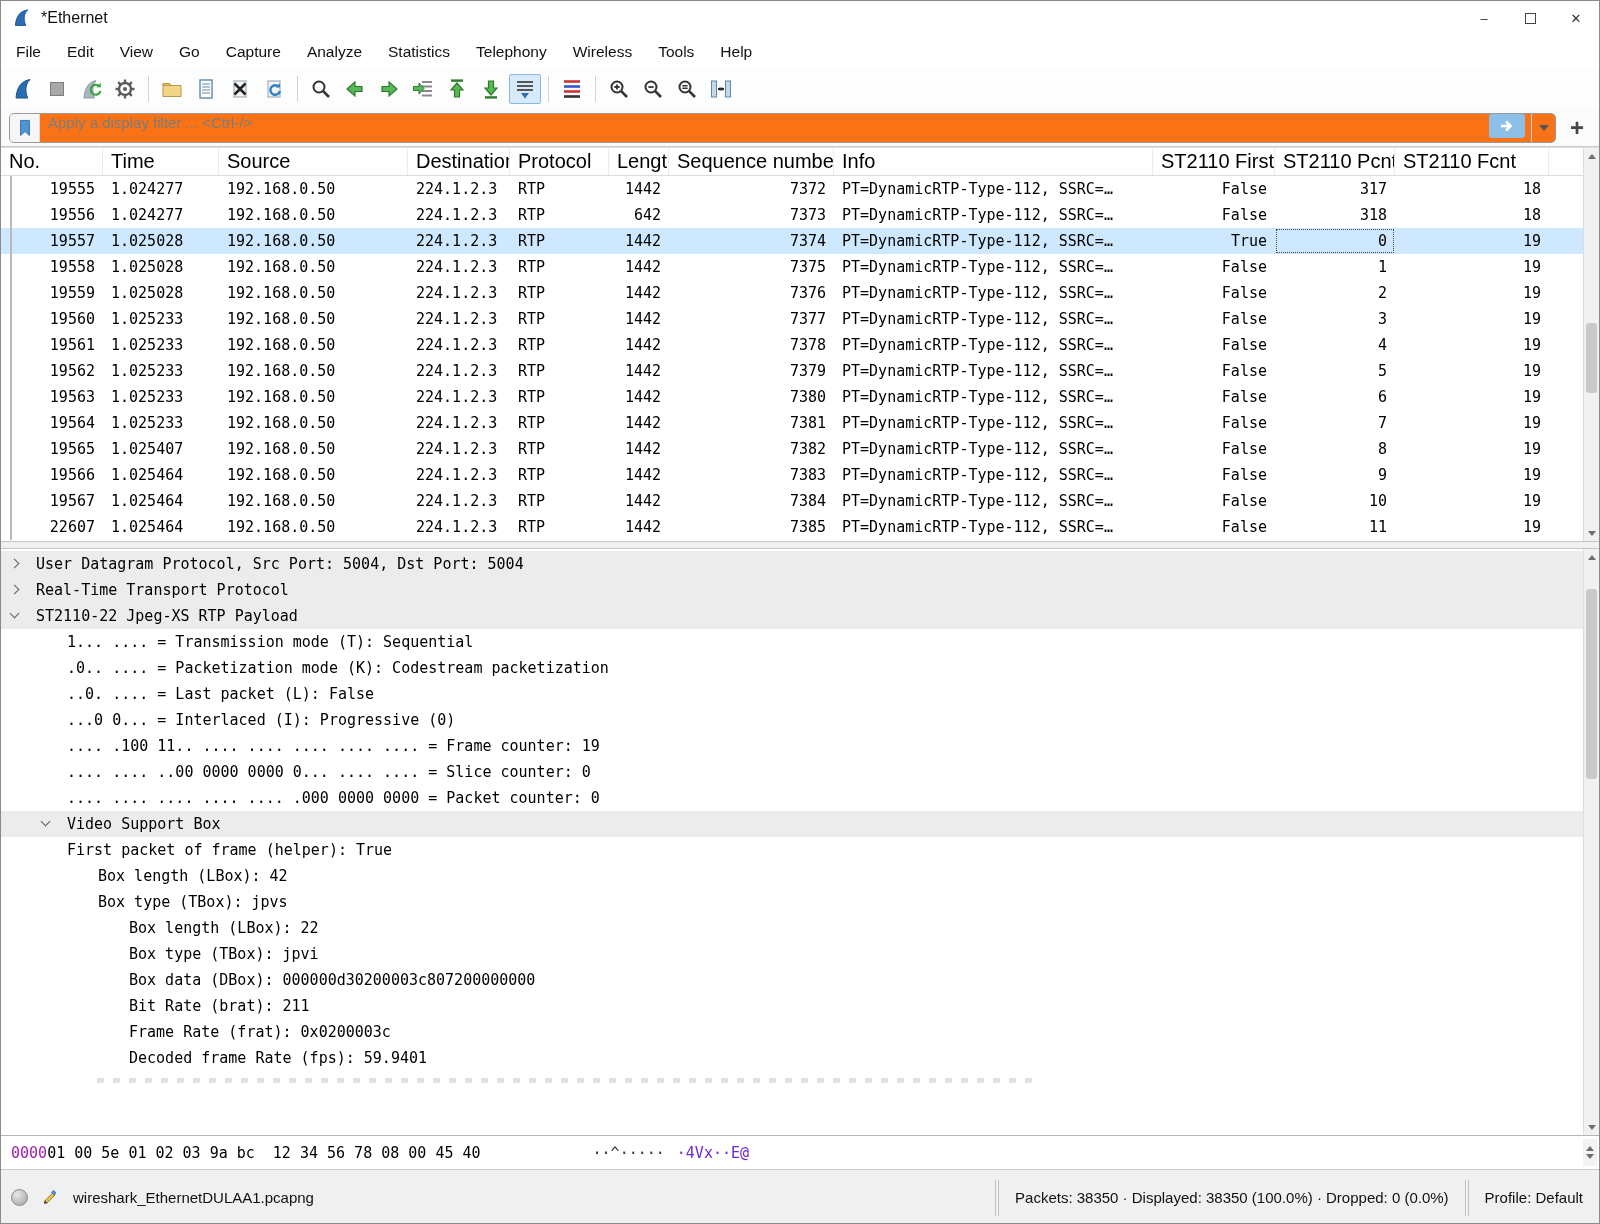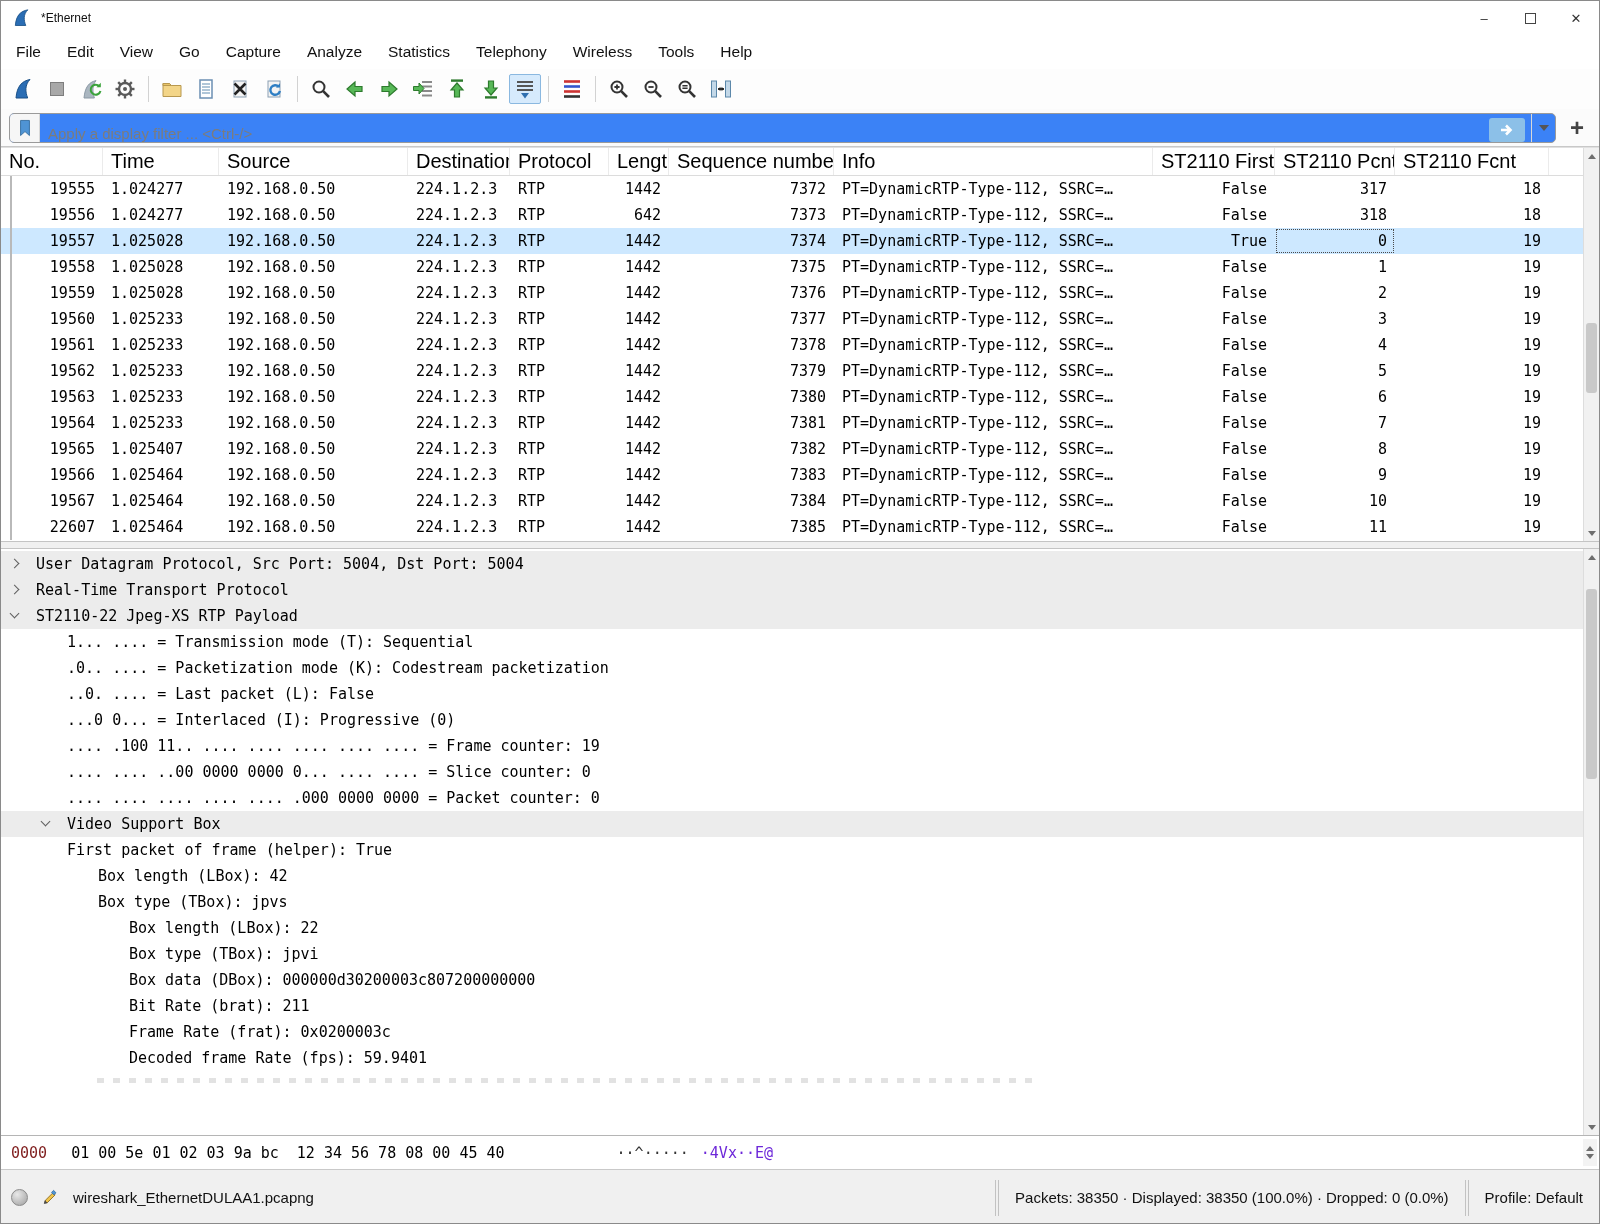--- a/index.html
+++ b/index.html
@@ -6,36 +6,36 @@
   html,body { background:#d9d9d9; }
   .app{
     width:1600px;height:1224px;background:#ffffff;color:#000;
     font-family:"Liberation Sans",sans-serif;font-size:15px;
     display:flex;flex-direction:column;overflow:hidden;
     border:1px solid #8a8a8a;position:relative;
   }
   
   .titlebar{height:34px;display:flex;align-items:center;background:#fff;flex:0 0 34px;}
   .app-logo{width:22px;height:20px;margin:0 8px 0 10px;}
-  .title-text{font-size:12px;color:#111;}
+  .title-text{font-size:16px;color:#111;}
   .win-controls{margin-left:auto;display:flex;height:100%;}
   .win-btn{width:46px;height:100%;display:flex;align-items:center;justify-content:center;color:#333;font-size:13px;}
   .maxbox{width:11px;height:11px;border:1.4px solid #444;display:inline-block;}
   
   .menubar{height:34px;display:flex;align-items:center;background:#fff;flex:0 0 34px;padding-left:2px;}
   .menu-item{padding:0 13px;font-size:15.5px;color:#111;height:28px;line-height:28px;}
   
   .toolbar{height:40px;display:flex;align-items:center;background:#fdfdfd;flex:0 0 40px;padding-left:6px;gap:2px;}
   .tb-btn{width:32px;height:30px;display:flex;align-items:center;justify-content:center;border:1px solid transparent;border-radius:2px;}
   .tb-btn.active{background:#d6eafc;border-color:#8ab8e0;}
   .tb-ic{display:flex;}
   .tb-sep{width:1px;height:26px;background:#d2d2d2;margin:0 5px;}
   
   .filterbar{height:38px;flex:0 0 38px;display:flex;align-items:center;background:#fbfbfb;padding:0 8px;border-bottom:1px solid #c8c8c8;gap:7px;}
-  .filter-box{flex:1;height:30px;border:1px solid #9a9a9a;border-radius:5px;background:#3b82f6;display:flex;align-items:flex-end;overflow:hidden;}
+  .filter-box{flex:1;height:30px;border:1px solid #9a9a9a;border-radius:5px;background:#f97316;display:flex;align-items:flex-start;overflow:hidden;}
   .fb-bookmark{width:30px;height:100%;display:flex;align-items:center;justify-content:center;border-right:1px solid #d8d8d8;background:#f6f6f6;}
   .filter-input{flex:1;border:none;outline:none;font-size:15px;color:#222;padding:0 8px;font-family:"Liberation Sans",sans-serif;background:transparent;}
   .filter-input::placeholder{color:#7c7c7c;}
   .fb-apply{width:36px;height:24px;border-radius:3px;background:#8cc0e8;display:flex;align-items:center;justify-content:center;margin-right:6px;}
   .fb-caret{width:24px;height:100%;display:flex;align-items:center;justify-content:center;border-left:1px solid #d8d8d8;}
   .caret-down{width:0;height:0;border-left:5px solid transparent;border-right:5px solid transparent;border-top:6px solid #555;}
   .fb-plus{width:28px;height:28px;display:flex;align-items:center;justify-content:center;font-size:24px;color:#444;font-weight:bold;}
   
   .pkt-area{flex:0 0 394px;position:relative;border-top:1px solid #e0e0e0;overflow:hidden;}
   .pkt-header{height:28px;display:flex;border-bottom:1px solid #dcdcdc;background:#fff;padding-right:16px;}
@@ -62,21 +62,21 @@
   .detail{flex:0 0 586px;position:relative;background:#fff;overflow:hidden;padding-top:2px;}
   .det-line{height:26px;position:relative;display:flex;align-items:center;font-family:"DejaVu Sans Mono",monospace;font-size:15px;white-space:pre;margin-right:16px;}
   .det-line.band{background:#ececec;}
   .det-text{white-space:pre;}
   .chev{position:absolute;width:7px;height:7px;border-right:1.8px solid #5f5f5f;border-bottom:1.8px solid #5f5f5f;top:9px;}
   .chev.collapsed{transform:rotate(-45deg);}
   .chev.expanded{transform:rotate(45deg);top:7px;}
   .det-partial{height:5px;margin:7px 560px 0 96px;background:repeating-linear-gradient(90deg,#cfcfcf 0 7px,transparent 7px 16px);opacity:.6;}
   
   .hexpane{flex:0 0 34px;border-top:1px solid #b5b5b5;display:flex;align-items:center;font-family:"DejaVu Sans Mono",monospace;font-size:15px;position:relative;background:#fff;padding-left:10px;white-space:pre;}
-  .hex-offset{color:#7f1d1d;margin-right:24px;}
+  .hex-offset{color:#a21caf;}
   .hex-g1{margin-right:18px;} .hex-g2{margin-right:112px;}
   .hex-a1{margin-right:12px;color:#333;} .hex-a2{color:#6d28d9;}
   .hex-scroll{position:absolute;right:2px;top:3px;bottom:3px;width:14px;display:flex;flex-direction:column;align-items:center;justify-content:center;gap:3px;background:#f3f3f3;}
   
   .statusbar{flex:0 0 56px;background:#f0f0f0;border-top:1px solid #c9c9c9;display:flex;align-items:center;padding:0 10px;}
   .sb-expert{width:17px;height:17px;border-radius:50%;border:1px solid #8a8a8a;background:radial-gradient(circle at 35% 30%, #e8e8e8, #9f9f9f);margin-right:12px;}
   .sb-edit{margin-right:14px;display:flex;}
   .sb-file{color:#111;}
   .sb-spacer{flex:1;}
   .sb-seppair{display:flex;gap:2px;height:36px;margin:0 10px;}

